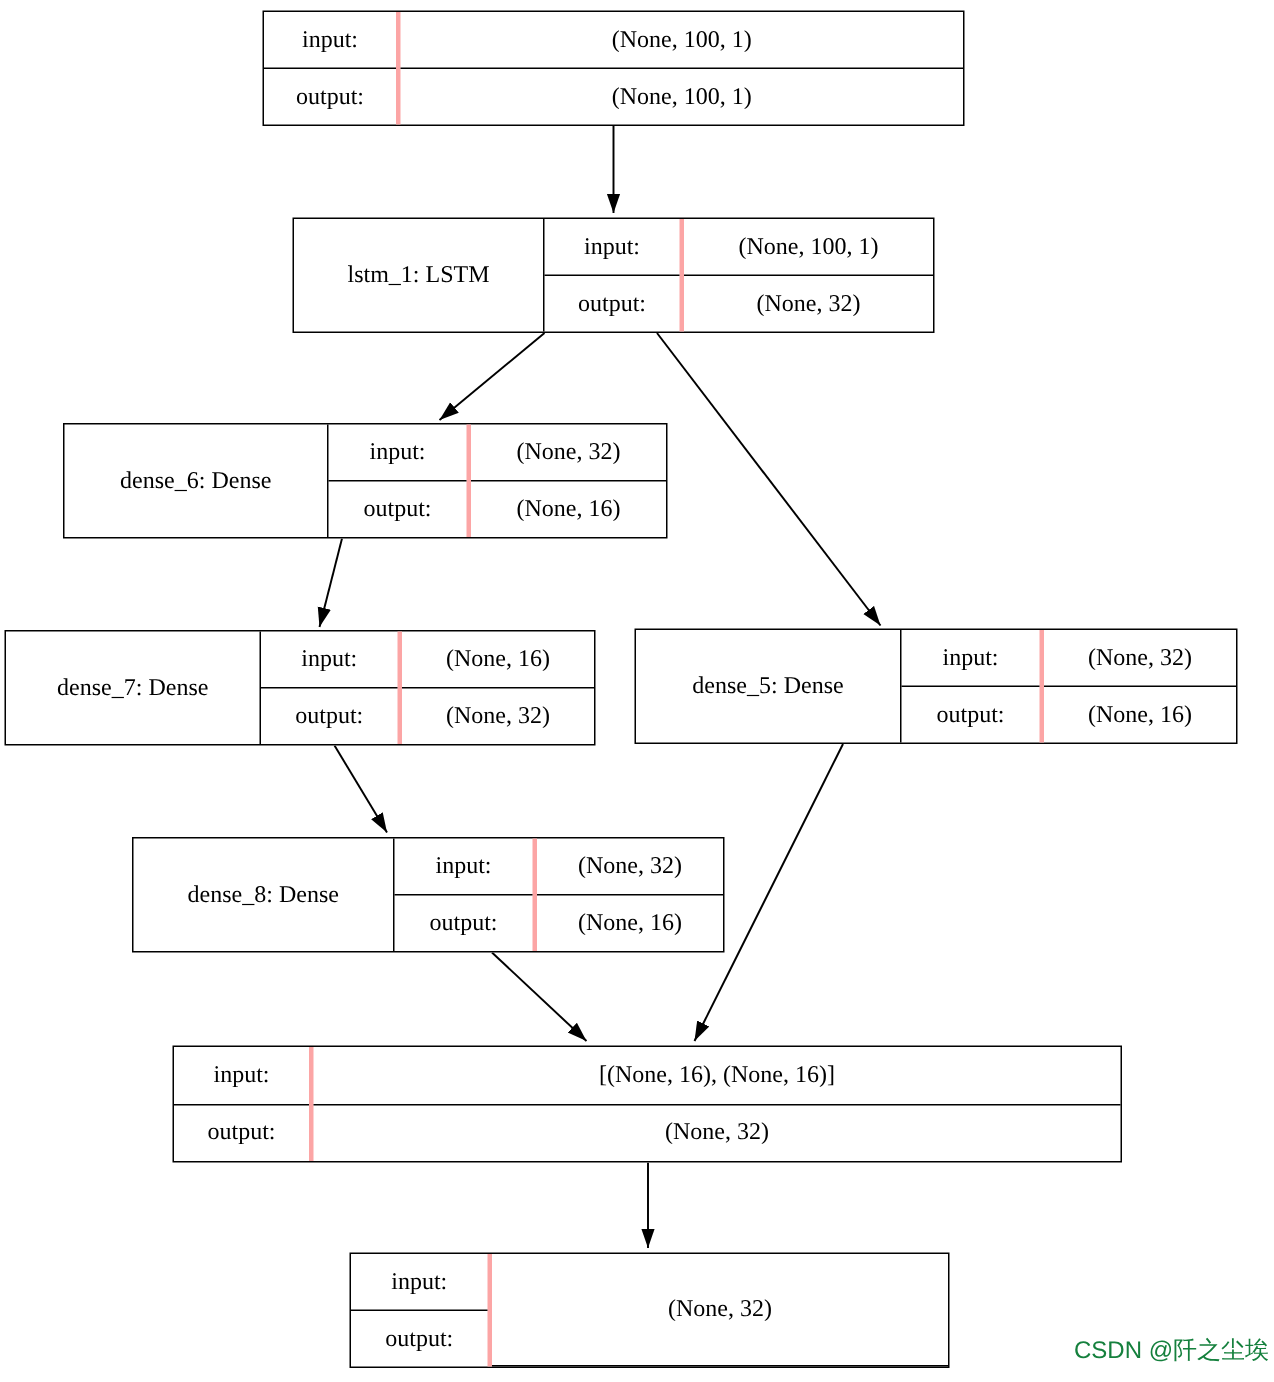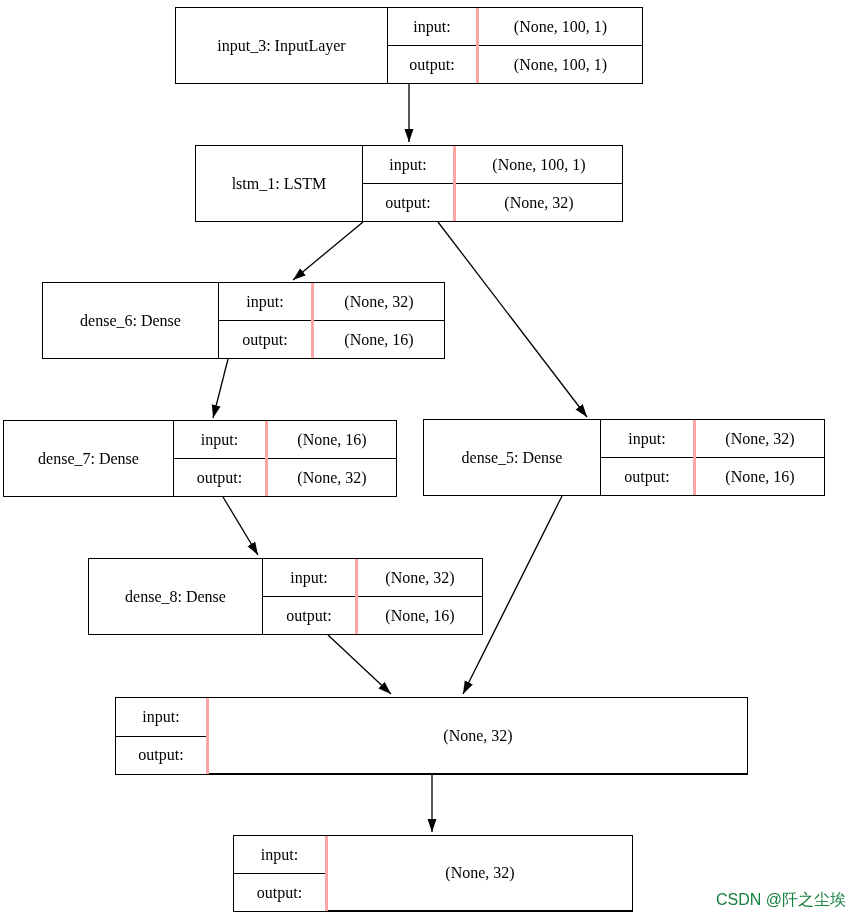--- a/index.html
+++ b/index.html
@@ -73,21 +73,20 @@
     <line x1="363" y1="222" x2="293" y2="280" stroke="#000000" stroke-width="1.3" marker-end="url(#arrow)"></line>
     <line x1="438" y1="222" x2="587" y2="417" stroke="#000000" stroke-width="1.3" marker-end="url(#arrow)"></line>
     <line x1="228" y1="359" x2="213" y2="418" stroke="#000000" stroke-width="1.3" marker-end="url(#arrow)"></line>
     <line x1="223" y1="497" x2="258" y2="555" stroke="#000000" stroke-width="1.3" marker-end="url(#arrow)"></line>
     <line x1="328" y1="635" x2="391" y2="694" stroke="#000000" stroke-width="1.3" marker-end="url(#arrow)"></line>
     <line x1="562" y1="496" x2="463" y2="694" stroke="#000000" stroke-width="1.3" marker-end="url(#arrow)"></line>
     <line x1="432" y1="775" x2="432" y2="832" stroke="#000000" stroke-width="1.3" marker-end="url(#arrow)"></line>
   </svg>
 
   <div class="node" style="left:175px; top:7px; width:468px; height:77px;">
-    <div class="name-cell" style="width:212px;">input_3: InputLayer</div>
     <div class="io-col" style="width:91px;">
       <div class="io-cell">input:</div>
       <div class="io-cell">output:</div>
     </div>
     <div class="shape-col">
       <div class="io-cell">(None, 100, 1)</div>
       <div class="io-cell">(None, 100, 1)</div>
     </div>
   </div>
 
@@ -150,20 +149,21 @@
       <div class="io-cell">(None, 16)</div>
     </div>
   </div>
 
   <div class="node" style="left:115px; top:697px; width:633px; height:78px;">
     <div class="io-col" style="width:93px;">
       <div class="io-cell">input:</div>
       <div class="io-cell">output:</div>
     </div>
     <div class="shape-col">
+      <div class="io-cell">[(None, 16), (None, 16)]</div>
       <div class="io-cell">(None, 32)</div>
     </div>
   </div>
 
   <div class="node" style="left:233px; top:835px; width:400px; height:77px;">
     <div class="io-col" style="width:94px;">
       <div class="io-cell">input:</div>
       <div class="io-cell">output:</div>
     </div>
     <div class="shape-col">

